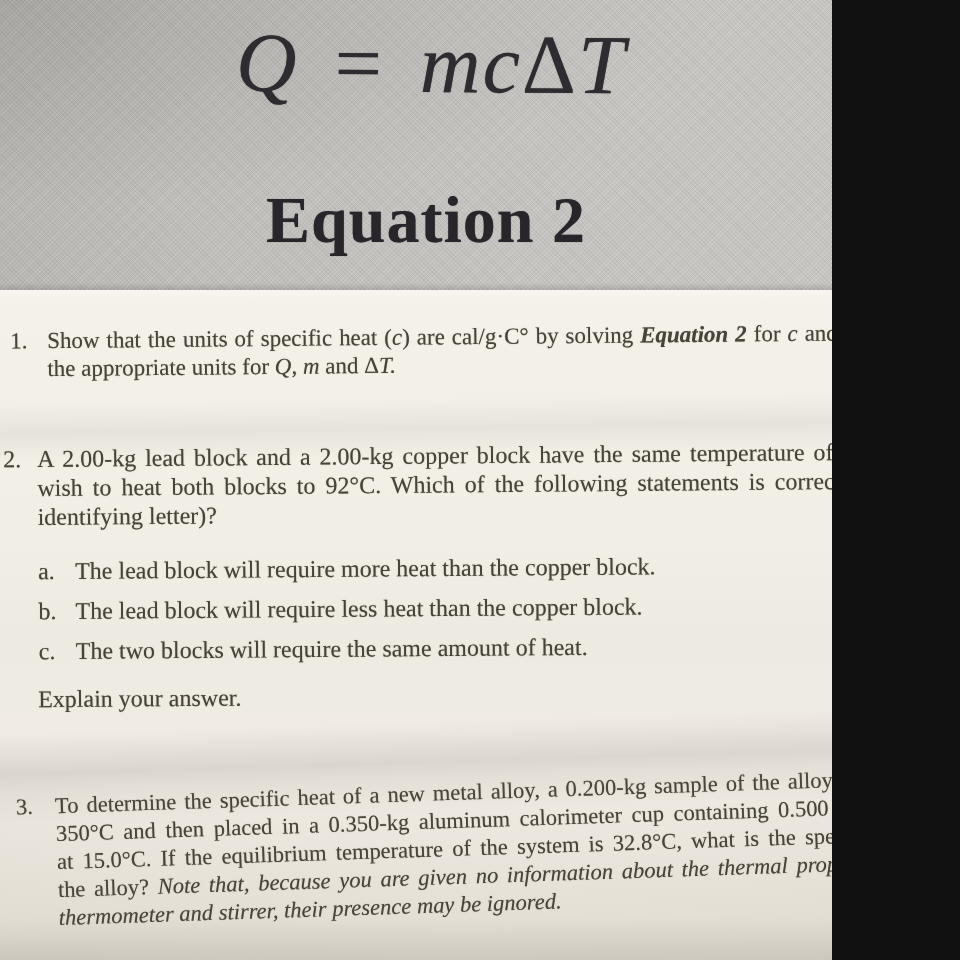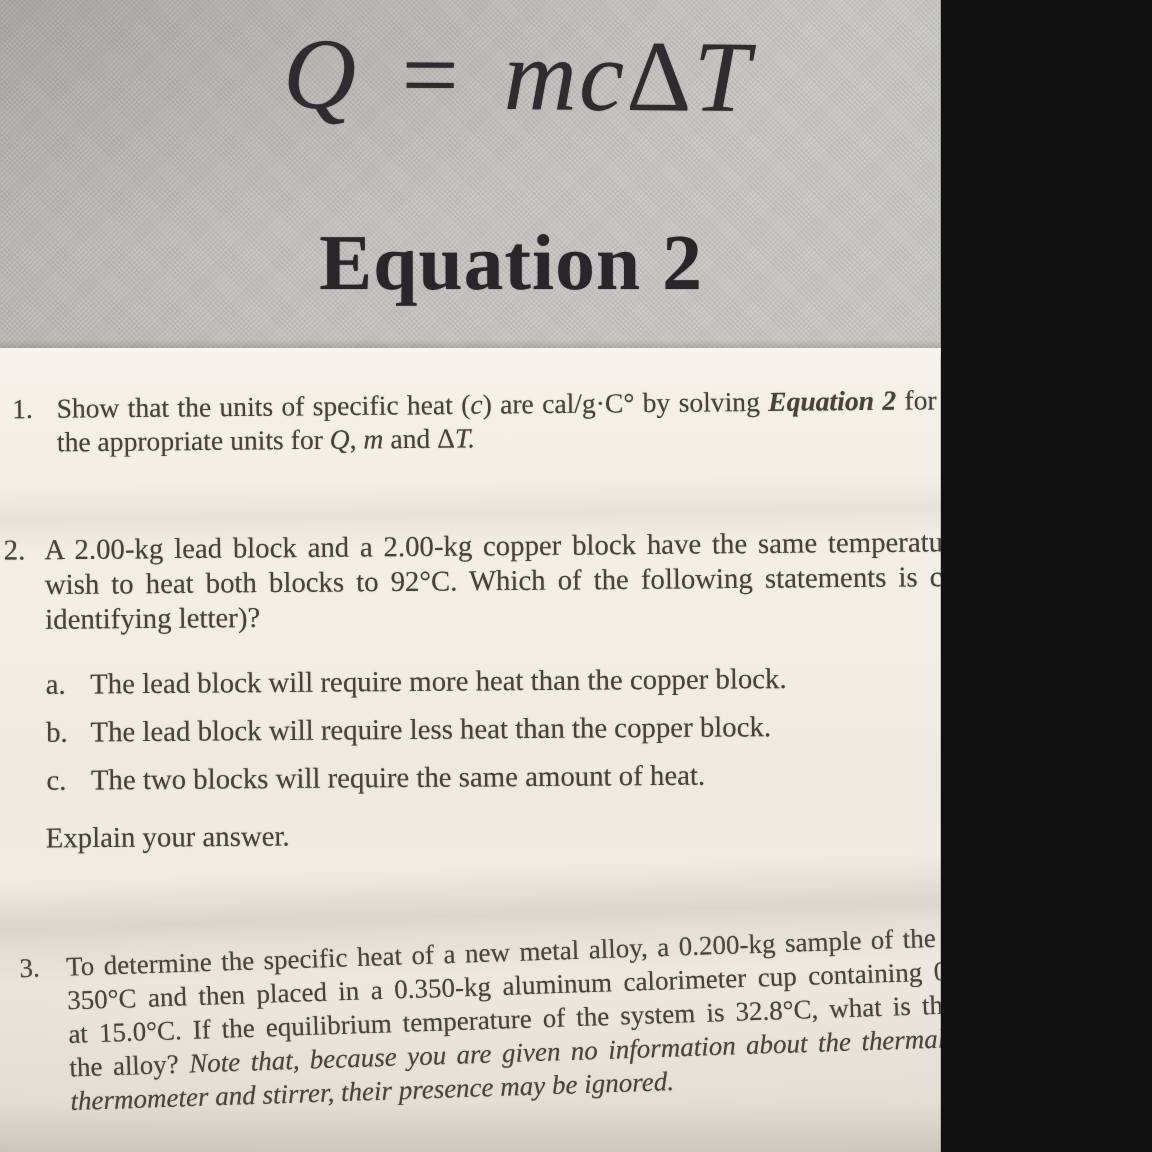--- a/index.html
+++ b/index.html
@@ -1,17 +1,17 @@
 <!DOCTYPE html>
 <html><head>
 <meta charset="utf-8">
 <style>
   html,body{margin:0;padding:0;background:#111;}
   .shot{position:relative;width:784px;height:960px;overflow:hidden;
-        font-family:"Liberation Serif","DejaVu Serif",serif;}
+        font-family:"Liberation Serif","DejaVu Serif",serif;padding-left:48px;}
 
   
   .topgray{position:absolute;left:0;top:0;width:960px;height:290px;
     background:linear-gradient(90deg,#b7b6b2 0%,#bfbeba 22%,#c4c3bf 55%,#c6c5c1 90%,#d3d2ce 95%,#cfceca 100%);}
   .topgray .texture{position:absolute;inset:0;
     background-image:
       repeating-linear-gradient(45deg, rgba(110,108,104,0.10) 0 1px, rgba(0,0,0,0) 1px 3px),
       repeating-linear-gradient(-45deg, rgba(255,255,255,0.13) 0 1px, rgba(0,0,0,0) 1px 3px);}
   .topgray .vignette{position:absolute;inset:0;
     background:radial-gradient(130% 130% at 0% 0%, rgba(40,40,38,0.12), rgba(0,0,0,0) 55%);}

